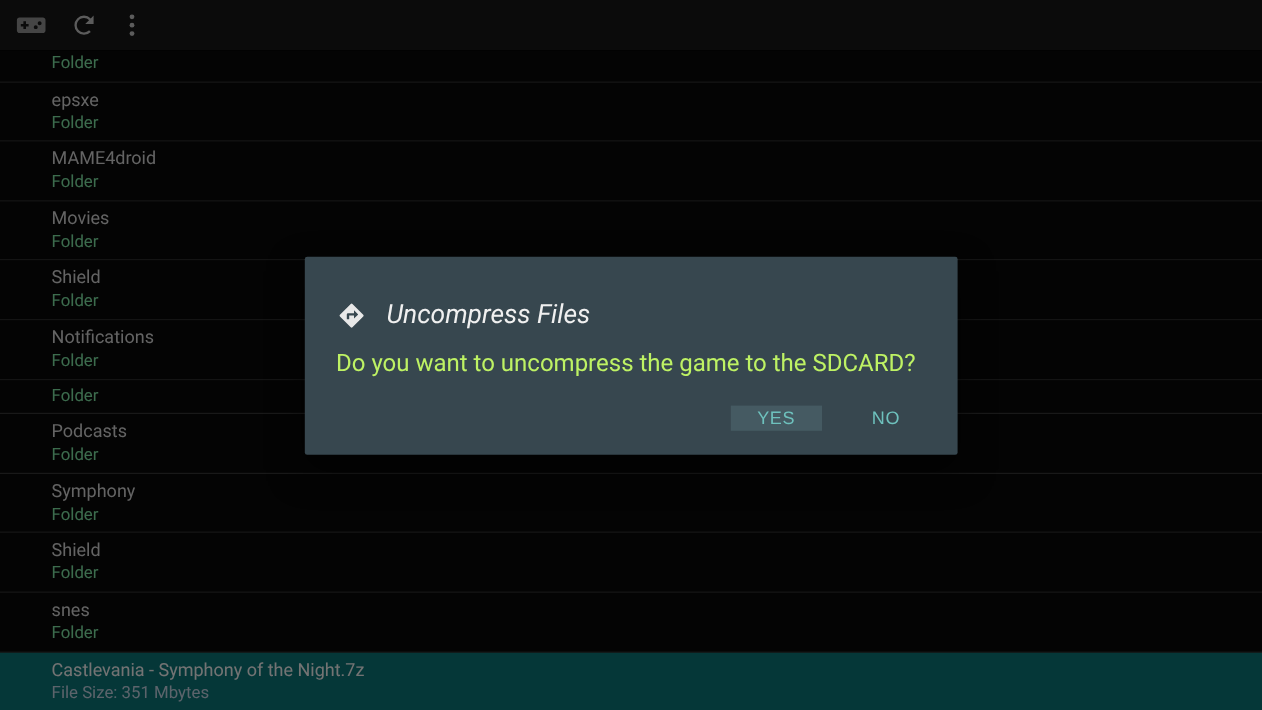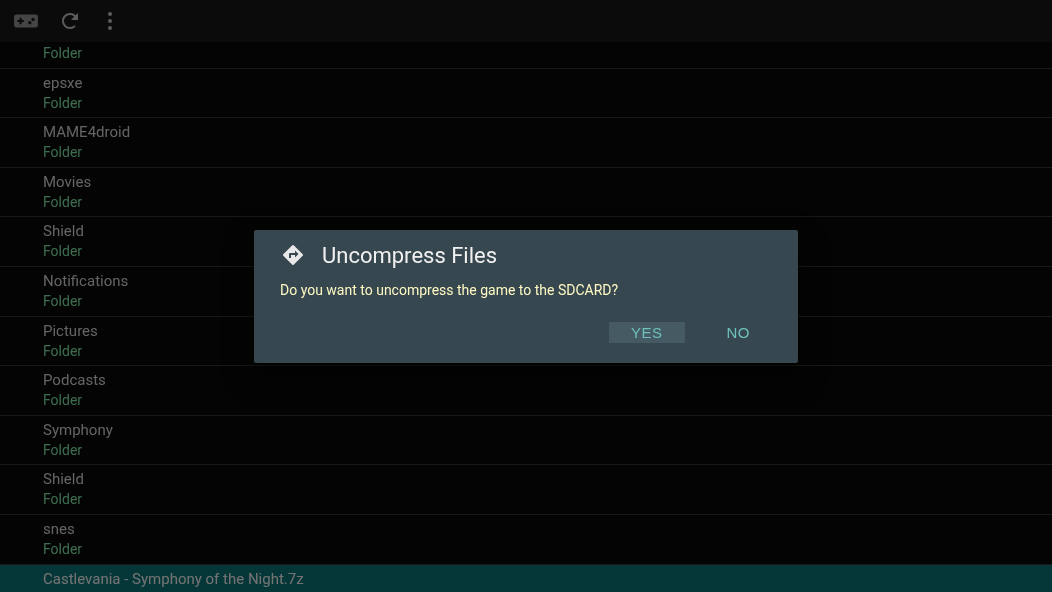--- a/index.html
+++ b/index.html
@@ -89,39 +89,40 @@
     .dialog {
       width: 544px;
       background: #37474f;
       color: #eee;
       box-shadow: 0 12px 28px rgba(0,0,0,0.6);
       border-radius: 2px;
       padding-bottom: 12px;
     }
     .dialog-header {
       display: flex;
-      align-items: flex-end;
-      padding: 12px 26px 8px;
+      align-items: center;
+      padding: 36px 26px 8px;
+      font-style: italic;
     }
     .dialog-header .dlg-icon {
       width: 26px;
       height: 26px;
       margin-right: 16px;
       display: flex;
       align-items: center;
       justify-content: center;
     }
     .dialog-title {
       font-size: 22px;
       color: #f0f0f0;
     }
     .dialog-body {
       padding: 6px 26px 24px;
-      font-size: 14px;
-      color: #fef9c3;
+      font-size: 20px;
+      color: #bef264;
     }
     .dialog-actions {
       display: flex;
       justify-content: flex-end;
       gap: 20px;
       padding: 0 26px 8px;
     }
     .dlg-btn {
       font-size: 15px;
       font-weight: 500;
@@ -176,21 +177,20 @@
     </div>
     <div class="list-item">
       <div class="name">Shield</div>
       <div class="sub">Folder</div>
     </div>
     <div class="list-item">
       <div class="name">Notifications</div>
       <div class="sub">Folder</div>
     </div>
     <div class="list-item">
-      <div class="name">Pictures</div>
       <div class="sub">Folder</div>
     </div>
     <div class="list-item">
       <div class="name">Podcasts</div>
       <div class="sub">Folder</div>
     </div>
     <div class="list-item">
       <div class="name">Symphony</div>
       <div class="sub">Folder</div>
     </div>

